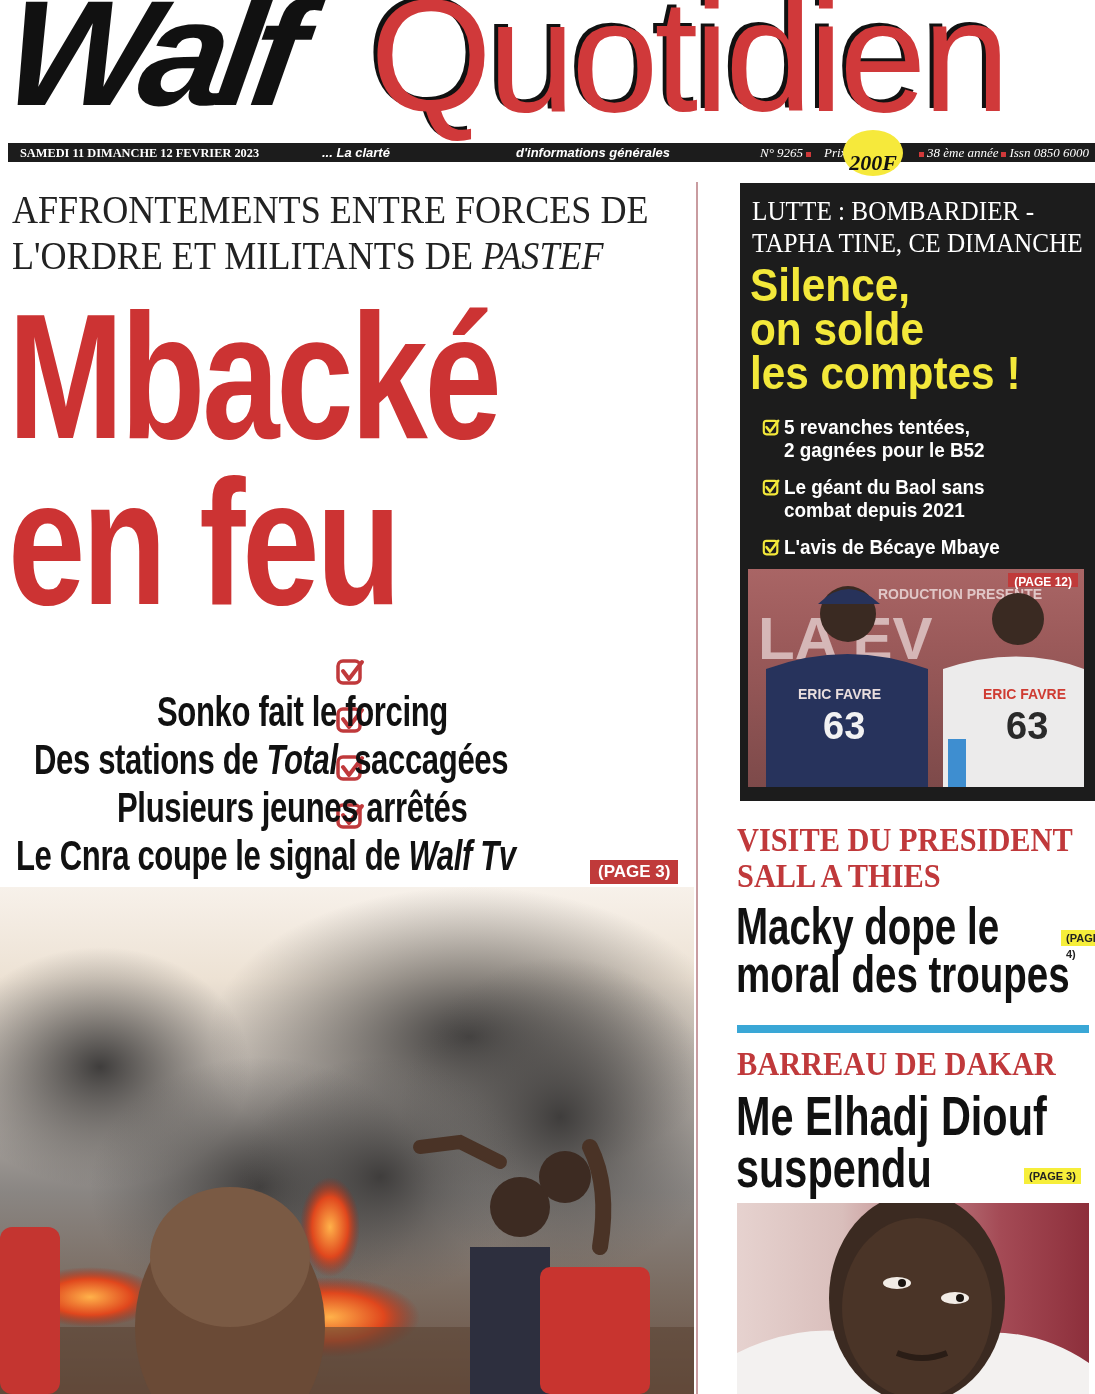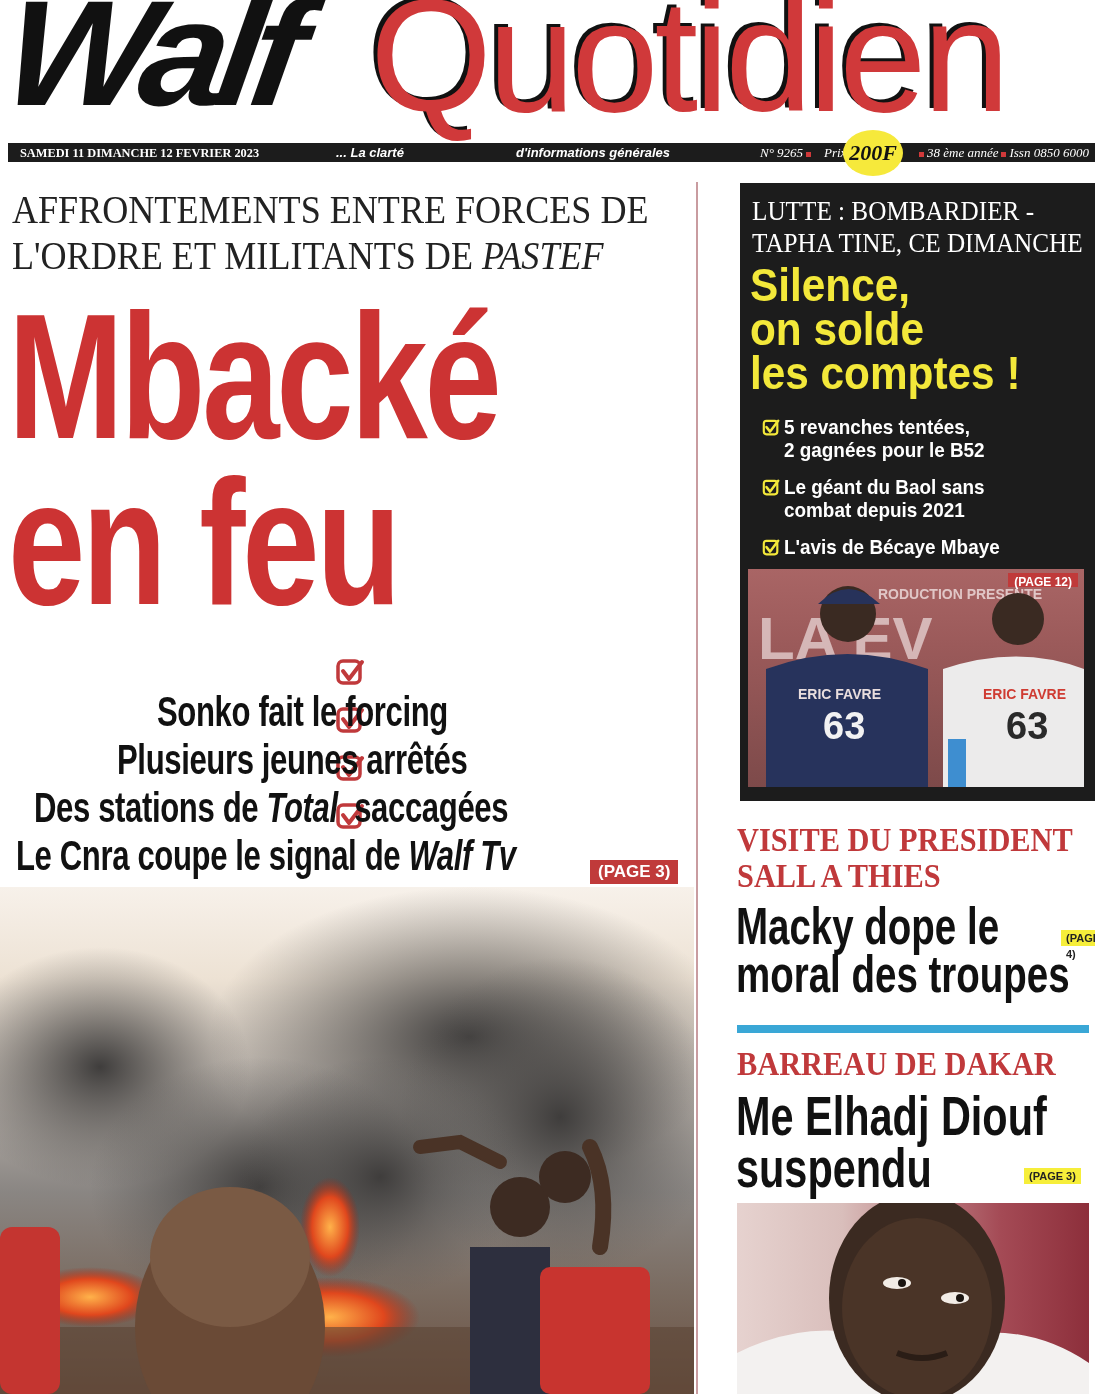--- a/index.html
+++ b/index.html
@@ -26,30 +26,30 @@
     text-shadow: -4px -3px 0 #111;
     transform: scaleX(0.98); transform-origin: left top;
     line-height: 1;
   }
   .dateline {
     position: absolute; left: 8px; top: 143px; width: 1084px; height: 19px;
     background: #1c1c1c; color: #fff; padding-left: 16px;
   }
   .dateline span { position: absolute; top: 1px; font-size: 13px; line-height: 17px; white-space: nowrap; }
   .dl-date { left: 12px; font-family: "Liberation Serif", serif; font-weight: 700; font-size: 13px; transform: scaleX(0.95); transform-origin: left; }
-  .dl-clarte { left: 328px; font-weight: 700; font-style: italic; }
+  .dl-clarte { left: 314px; font-weight: 700; font-style: italic; }
   .dl-info { left: 508px; font-weight: 700; font-style: italic; }
   .dl-num { left: 752px; font-family: "Liberation Serif", serif; font-style: italic; }
   .dl-prix { left: 816px; font-family: "Liberation Serif", serif; font-style: italic; }
   .dl-annee { left: 908px; font-family: "Liberation Serif", serif; font-style: italic; font-size: 12.5px; }
   .sq { display: inline-block; width: 5px; height: 5px; background: #d0393a; vertical-align: middle; margin: 0 3px; }
   .price-badge {
     position: absolute; left: 843px; top: 130px; width: 60px; height: 46px;
     border-radius: 50%; background: #f6e93b;
-    display: flex; align-items: center; justify-content: center;
+    display: flex; align-items: flex-end; justify-content: center;
   }
   .price-badge span {
     font-family: "Liberation Serif", serif; font-weight: 700; font-style: italic;
     font-size: 22px; color: #111;
   }
 
   
   .kicker {
     left: 12px; top: 186px; width: 680px;
     font-family: "Liberation Serif", serif; font-size: 41px; line-height: 46px;
@@ -176,28 +176,28 @@
         <rect x="3" y="3" width="22" height="22" rx="5" fill="none" stroke="#c0393b" stroke-width="3.5"></rect>
         <path d="M8 13 L14 21 L27 4" fill="none" stroke="#c0393b" stroke-width="4" stroke-linecap="round" stroke-linejoin="round"></path>
       </svg>
     <span class="txt"><span>Sonko fait le forcing</span></span>
   </div>
   <div class="bullet">
     <svg class="check" viewBox="0 0 30 30">
         <rect x="3" y="3" width="22" height="22" rx="5" fill="none" stroke="#c0393b" stroke-width="3.5"></rect>
         <path d="M8 13 L14 21 L27 4" fill="none" stroke="#c0393b" stroke-width="4" stroke-linecap="round" stroke-linejoin="round"></path>
       </svg>
-    <span class="txt"><span>Plusieurs jeunes arrêtés</span></span>
+    <span class="txt"><span>Des stations de </span><i>Total</i><span style="white-space:pre">  saccagées</span></span>
   </div>
   <div class="bullet">
     <svg class="check" viewBox="0 0 30 30">
         <rect x="3" y="3" width="22" height="22" rx="5" fill="none" stroke="#c0393b" stroke-width="3.5"></rect>
         <path d="M8 13 L14 21 L27 4" fill="none" stroke="#c0393b" stroke-width="4" stroke-linecap="round" stroke-linejoin="round"></path>
       </svg>
-    <span class="txt"><span>Des stations de </span><i>Total</i><span style="white-space:pre">  saccagées</span></span>
+    <span class="txt"><span>Plusieurs jeunes arrêtés</span></span>
   </div>
   <div class="bullet">
     <svg class="check" viewBox="0 0 30 30">
         <rect x="3" y="3" width="22" height="22" rx="5" fill="none" stroke="#c0393b" stroke-width="3.5"></rect>
         <path d="M8 13 L14 21 L27 4" fill="none" stroke="#c0393b" stroke-width="4" stroke-linecap="round" stroke-linejoin="round"></path>
       </svg>
     <span class="txt"><span>Le Cnra coupe le signal de </span><i>Walf Tv</i></span>
   </div>
 </div>
 

